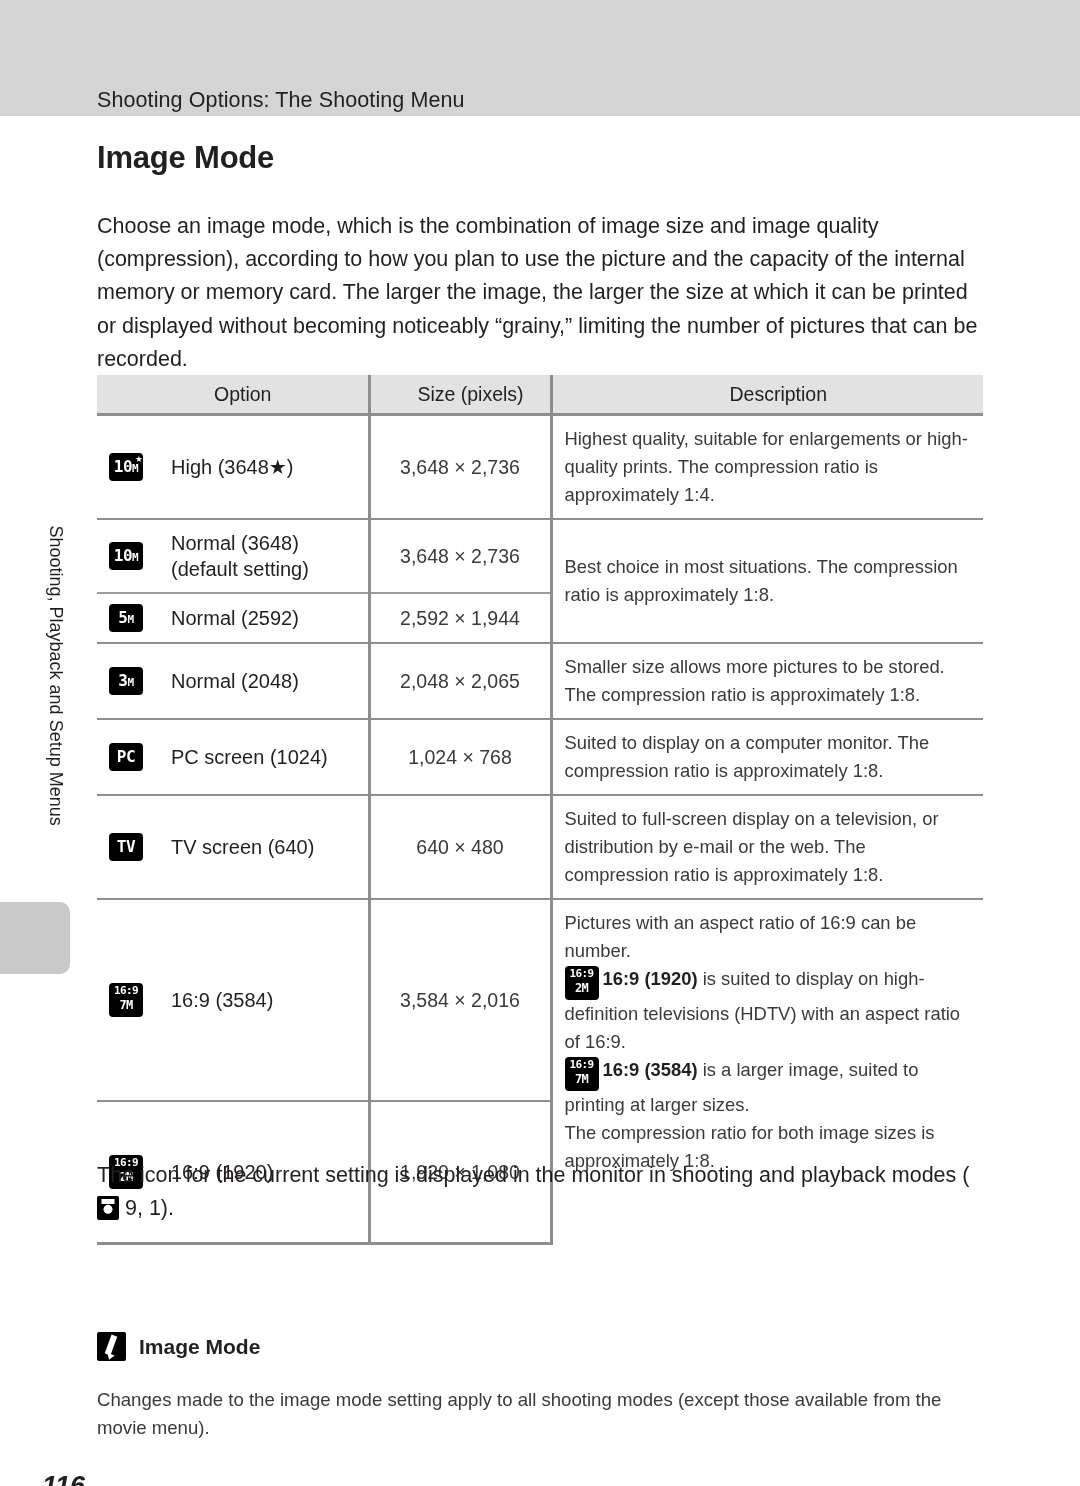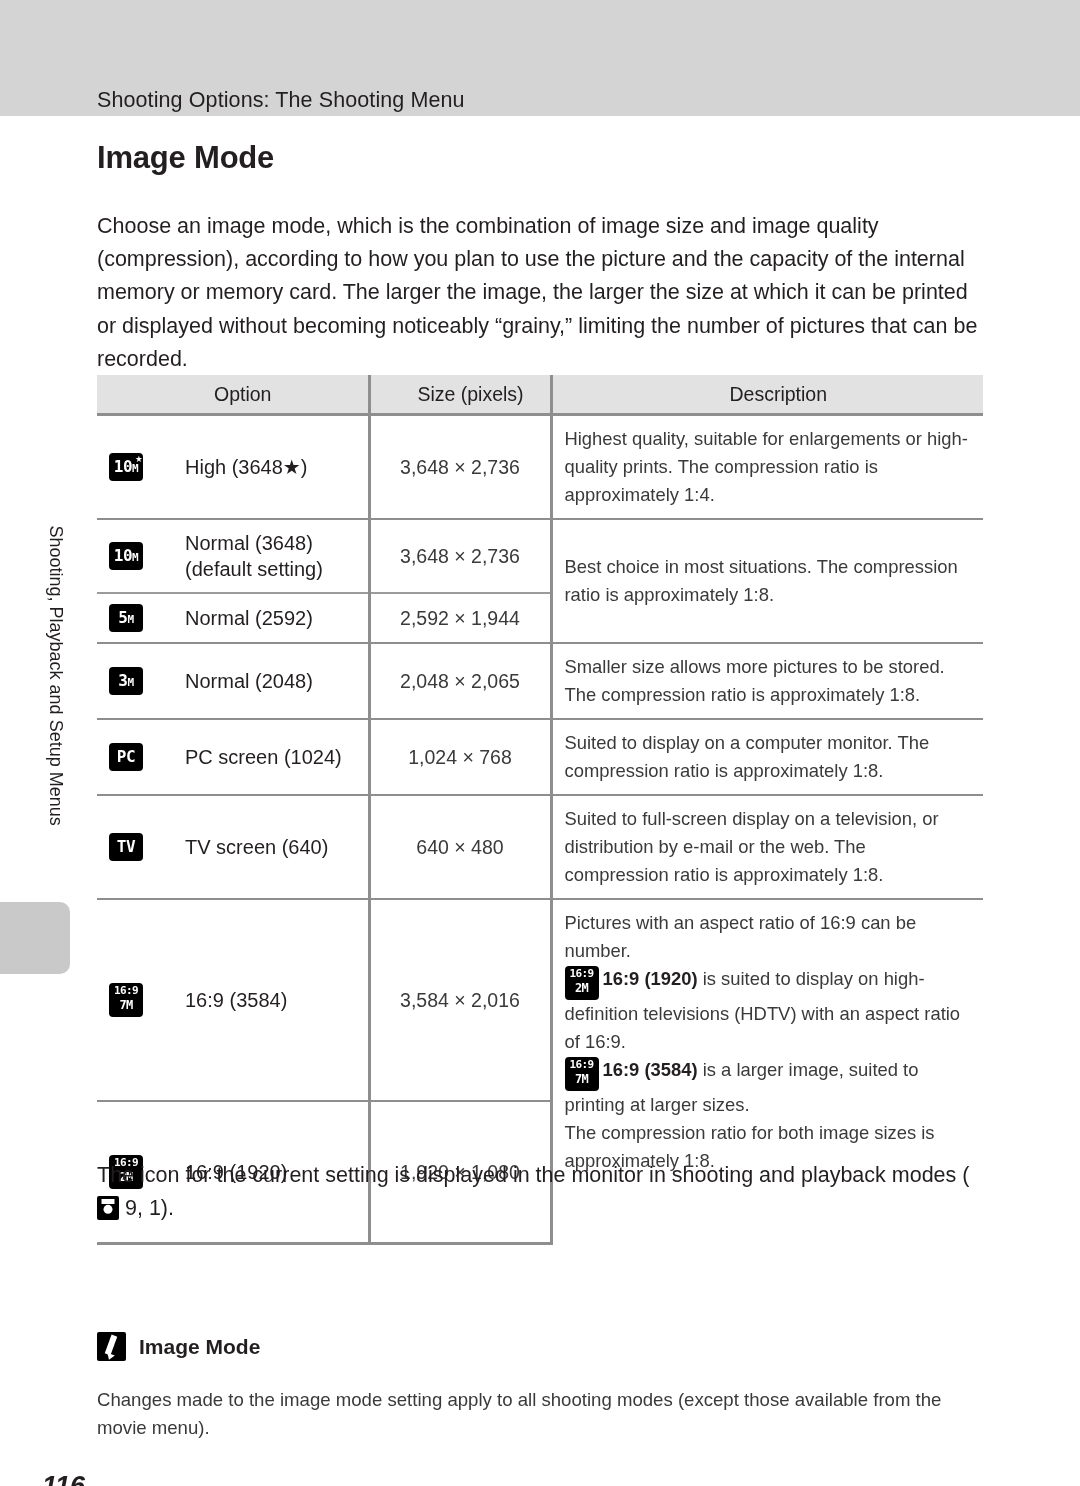--- a/index.html
+++ b/index.html
@@ -87,21 +87,21 @@
     border-bottom:none;
   }
   .tbl tbody td.vsep{border-left:3px solid #8e8e8e;}
   .tbl tbody tr.thin td{border-top:2px solid #9b9b9b;}
   .tbl tbody tr:last-child td{border-bottom:3px solid #8e8e8e;}
 
   td.opt{padding:10px 0 10px 12px;font-size:20px;}
   td.size{text-align:center;font-size:19.5px;color:#3a3a3a;}
   td.desc{padding:9px 10px 9px 12px;font-size:18.4px;line-height:28px;color:#3a3a3a;}
 
-  .opt-inner{display:flex;align-items:center;gap:14px;}
+  .opt-inner{display:flex;align-items:center;}
   .opt-text{line-height:26px;margin-left:28px;}
 
   
   .ico{
     display:inline-block;
     background:#000;color:#fff;
     border-radius:4px;
     text-align:center;
     font-family:"DejaVu Sans Mono", monospace;
     font-weight:bold;

